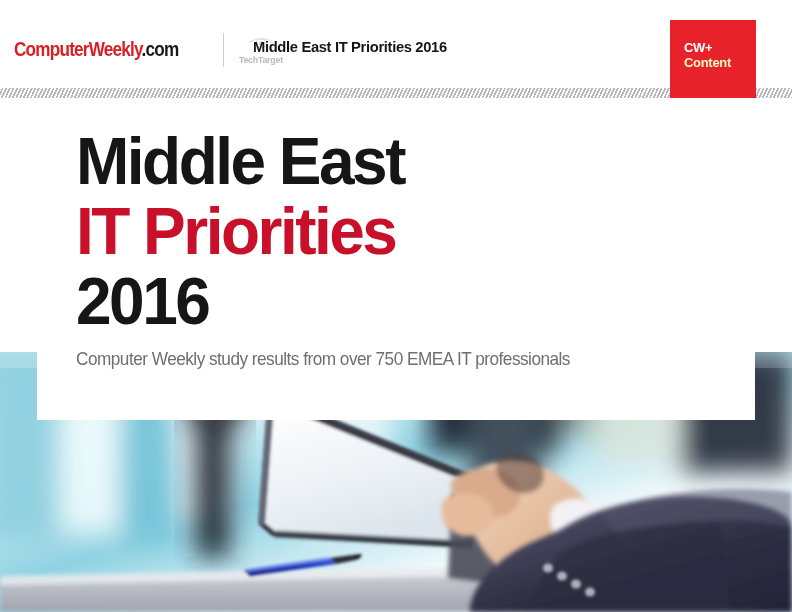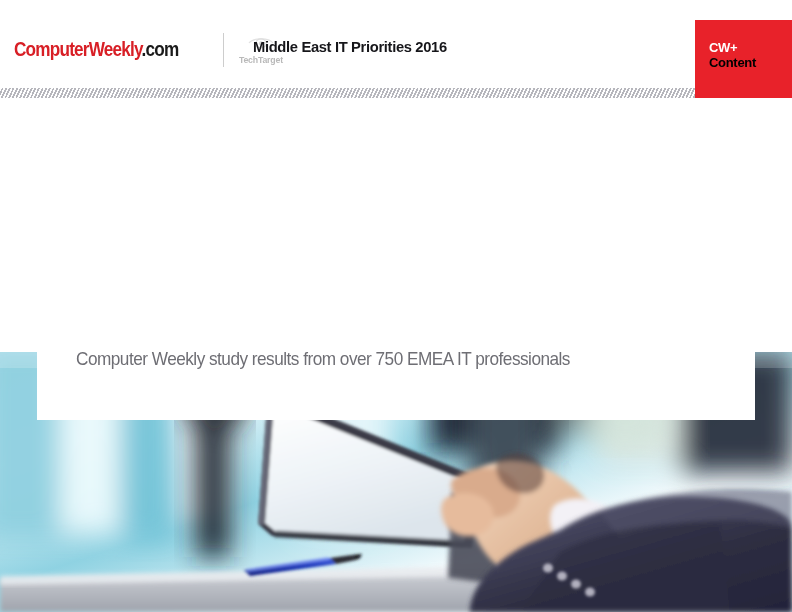--- a/index.html
+++ b/index.html
@@ -80,36 +80,35 @@
     white-space:nowrap;
     transform:scaleX(0.95);
     transform-origin:left center;
   }
 
   
   .cw-badge {
     position:absolute;
     left:670px;
     top:20px;
-    width:98px;
+    width:86px;
     height:78px;
     background:#e8222a;
     z-index:32;
     padding:20px 0 0 14px;
-    margin-left:25px;
   }
   .cw-badge .b-l1 {
     color:#ffffff;
     font-size:13px;
     font-weight:bold;
     line-height:1.18;
     letter-spacing:-0.3px;
   }
   .cw-badge .b-l2 {
-    color:#000000;
+    color:#fef9c3;
     font-size:13px;
     font-weight:bold;
     line-height:1.18;
     letter-spacing:-0.3px;
   }
 
   
   .hatch-band {
     position:absolute;
     left:0; top:88px;
@@ -312,20 +311,25 @@
         <ellipse cx="590" cy="240" rx="5" ry="4.5" fill="#c9c7d4"></ellipse>
       </g>
 
       <rect x="0" y="0" width="792" height="16" fill="#ffffff" opacity="0.18"></rect>
     </svg>
   </div>
 
   <div class="upper-white"></div>
   <div class="cover-panel">
 
+    <div class="title-wrap">
+      <div class="title-line t-dark">Middle East</div>
+      <div class="title-line t-red">IT Priorities</div>
+      <div class="title-line t-dark">2016</div>
+    </div>
 
     <div class="subtitle">Computer Weekly study results from over 750 EMEA IT professionals</div>
   </div>
 
   <div class="header">
 
     <div class="brand-block">
       <div class="cw-logo">
         <span class="cw-red">ComputerWeekly</span><span class="cw-com">.com</span>
       </div>

